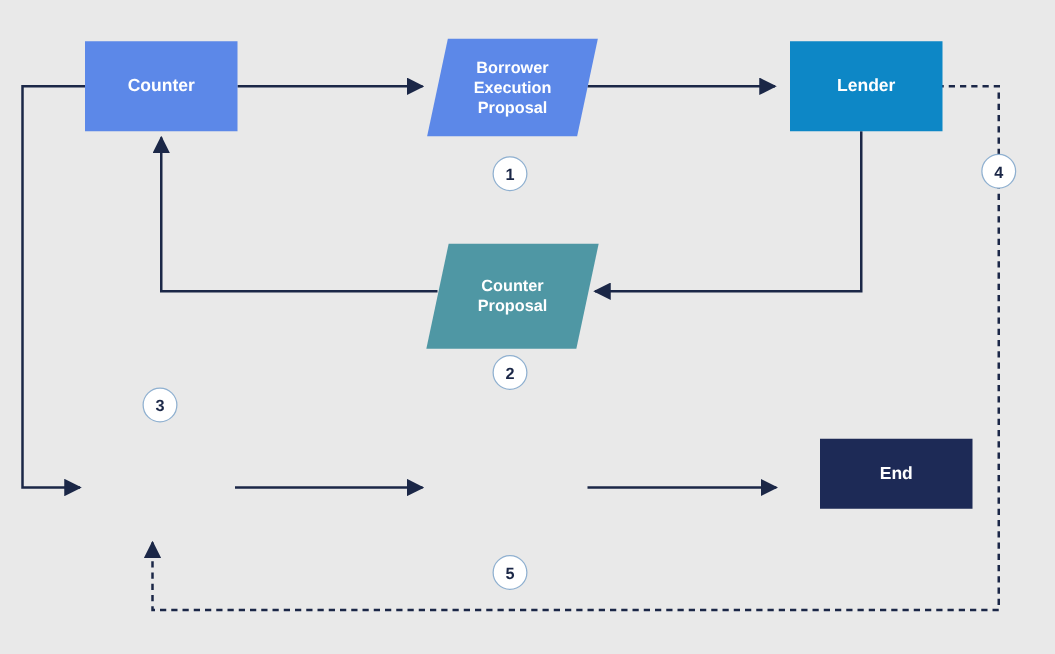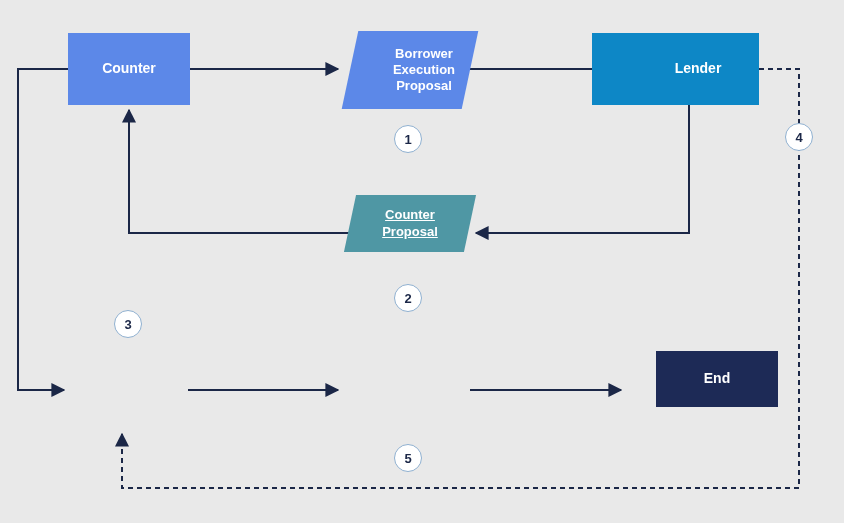--- a/index.html
+++ b/index.html
@@ -79,29 +79,29 @@
       <path d="M 188 390 H 338" marker-end="url(#arrow)"></path>
       <path d="M 470 390 H 621" marker-end="url(#arrow)"></path>
       <path d="M 750 69 H 799 V 488 H 122 V 434" marker-end="url(#arrow)" stroke-dasharray="5 4"></path>
     </g>
   </svg>
 
   <div class="node rect blue" style="left:68px; top:33px; width:122px; height:72px;">
     <span>Counter</span>
   </div>
 
-  <div class="node para blue" style="left:350px; top:31px; width:120px; height:78px;justify-content:flex-end;">
+  <div class="node para blue" style="left:350px; top:31px; width:120px; height:78px;">
     <span>Borrower Execution Proposal</span>
   </div>
 
-  <div class="node rect cyan" style="left:592px; top:33px; width:122px; height:72px;padding-left:45px;">
+  <div class="node rect cyan" style="left:632px; top:33px; width:122px; height:72px;">
     <span>Lender</span>
   </div>
 
-  <div class="node para teal" style="left:350px; top:195px; width:120px; height:57px;text-decoration:underline;">
+  <div class="node para teal" style="left:350px; top:195px; width:120px; height:84px;">
     <span>Counter Proposal</span>
   </div>
 
 
 
   <div class="node rect navy" style="left:656px; top:351px; width:122px; height:56px;">
     <span>End</span>
   </div>
 
   <div class="step" style="left:394px; top:125px;">

